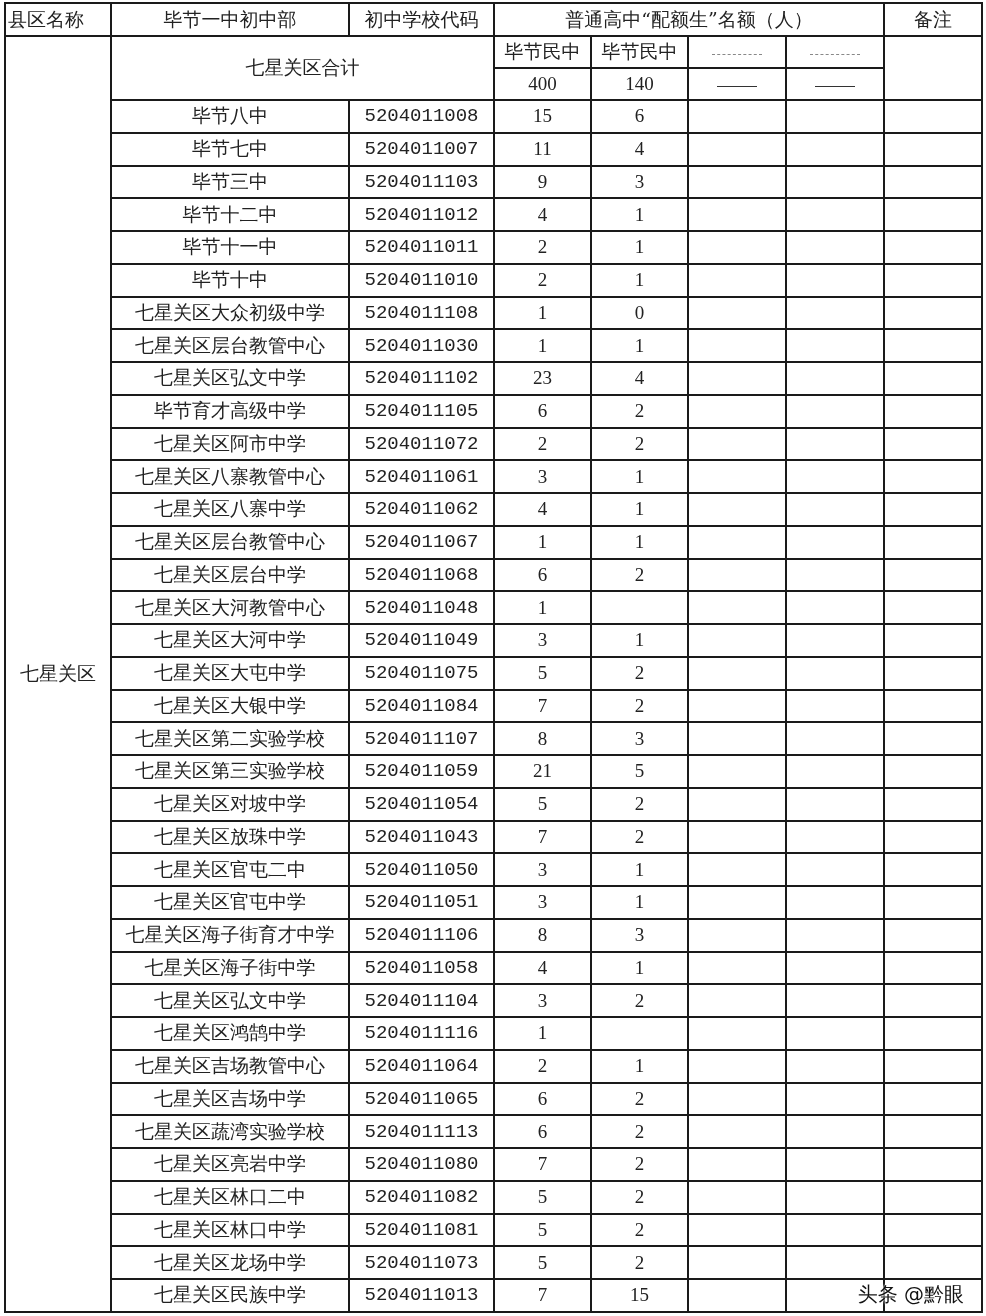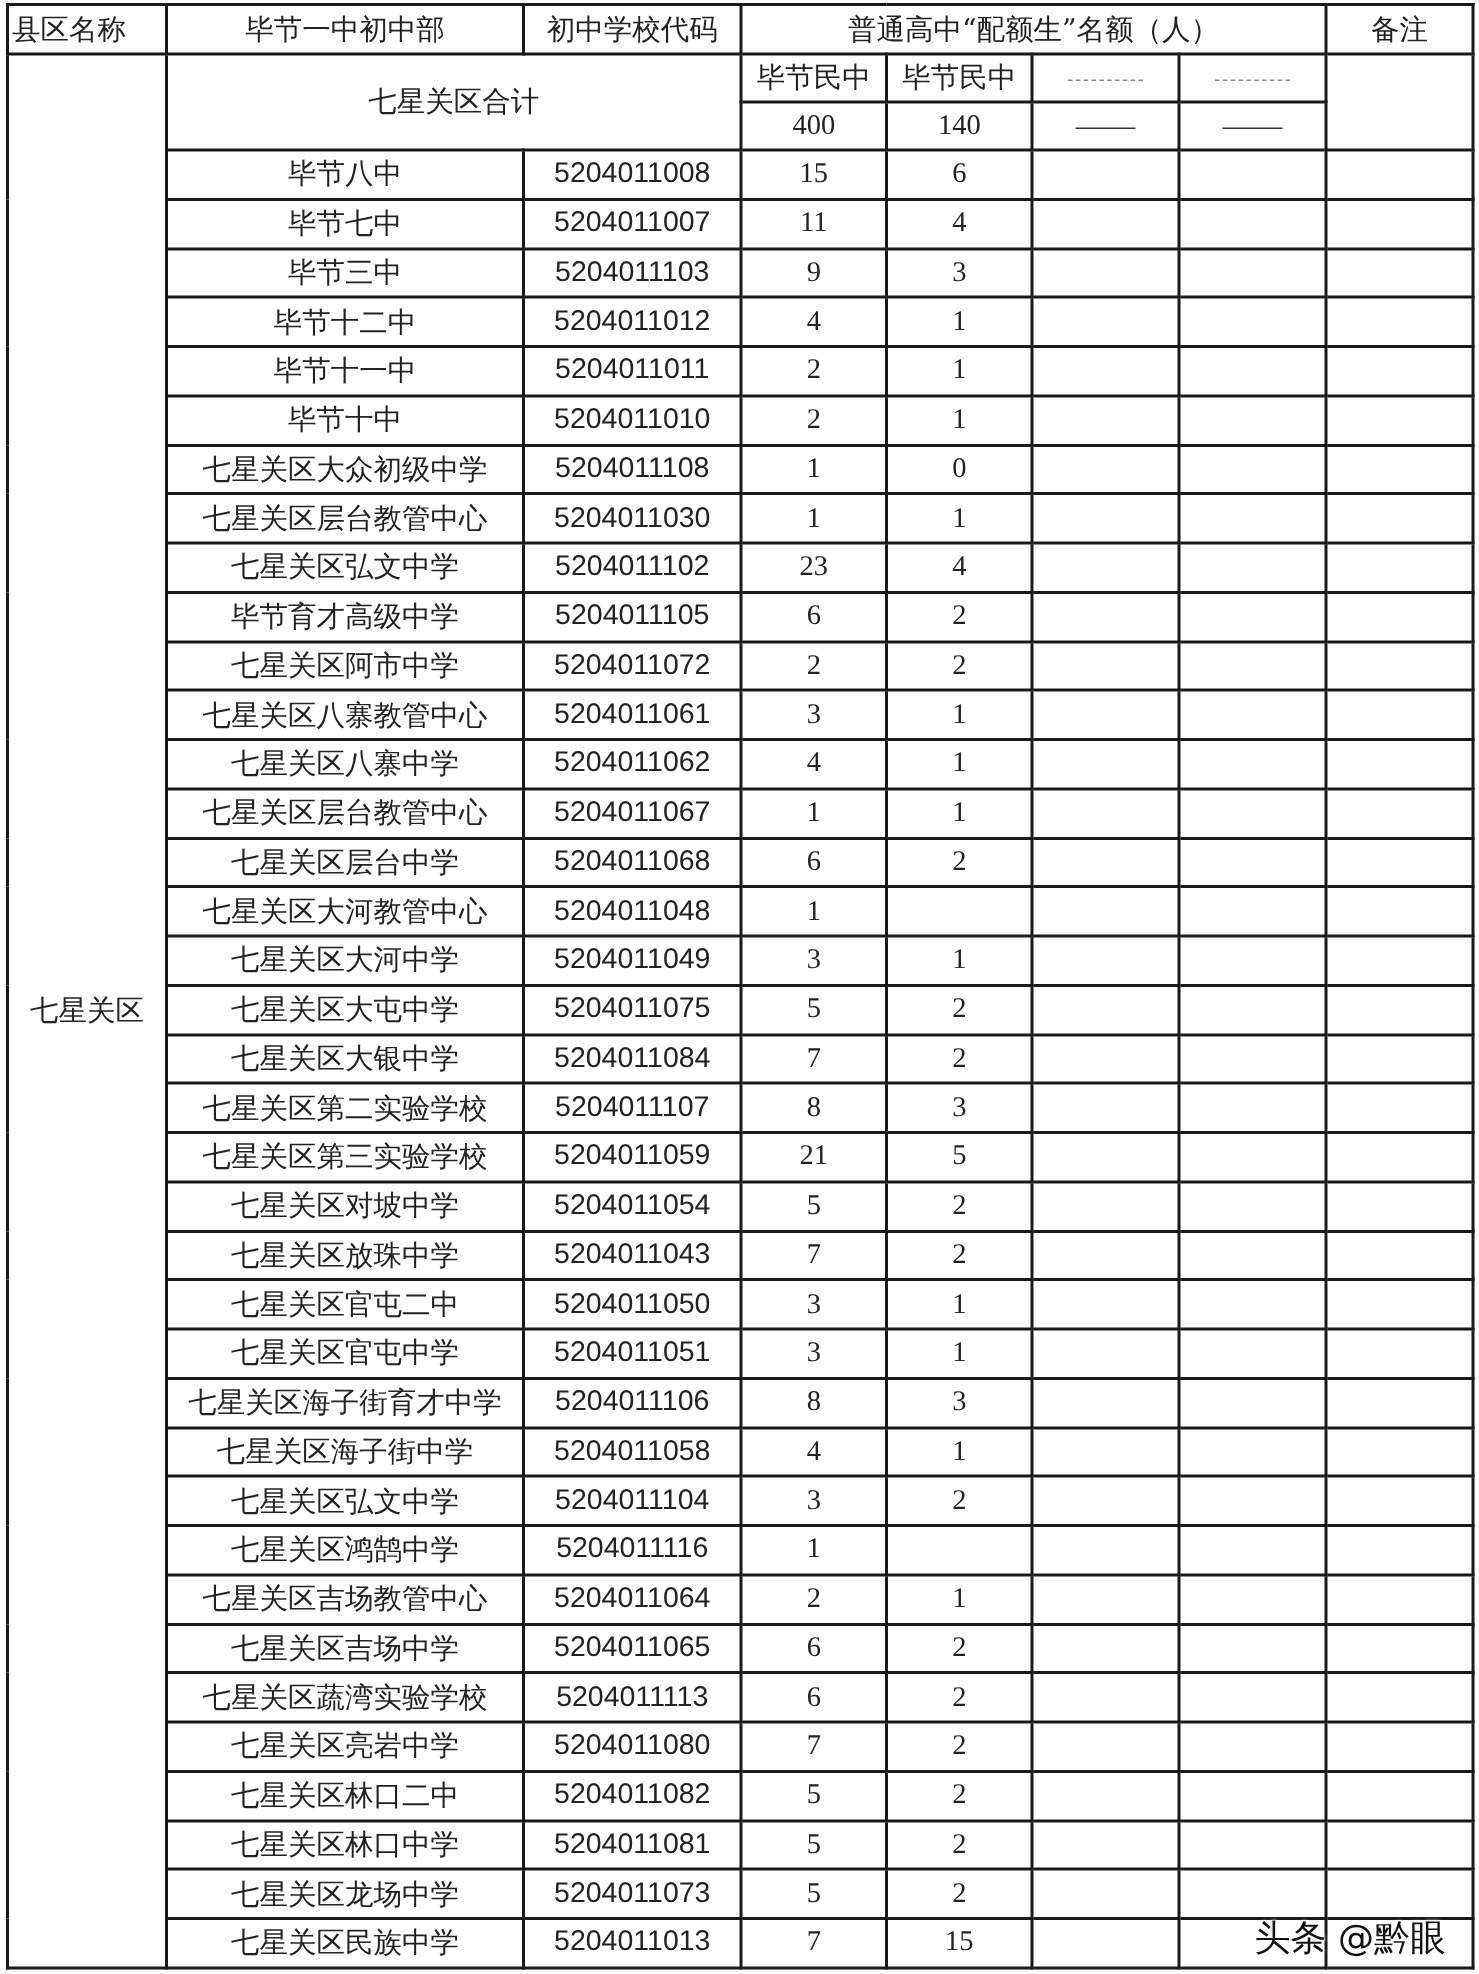--- a/index.html
+++ b/index.html
@@ -6,26 +6,26 @@
   body { width: 986px; height: 1316px; position: relative; overflow: hidden;
          font-family: "DejaVu Serif", "Liberation Serif", serif; color: #222; }
   table.quota { position: absolute; left: 4px; top: 2px; border-collapse: collapse;
                 table-layout: fixed; width: 977px; }
   table.quota td { border: 2px solid #1a1a1a; text-align: center; vertical-align: middle;
                    padding: 0; font-size: 19px; white-space: nowrap; overflow: hidden; }
   .hdr td { height: 31px; }
   .sub td { height: 30px; }
   .drow td { height: 30.75px; }
   .cname { font-size: 19px; letter-spacing: 0px; }
-  .code  { font-family: Liberation Sans, sans-serif; font-size: 19px; }
+  .code  { font-family: Liberation Mono, monospace; font-size: 19px; }
   .num   { font-family: "Liberation Serif", serif; font-size: 19px; }
   .dash-dotted { display: inline-block; width: 50px; border-top: 1px dashed #888; vertical-align: middle; }
   .dash-solid  { display: inline-block; width: 40px; border-top: 1px solid #333; vertical-align: middle; }
   .watermark { position: absolute; right: 22px; bottom: 8px; font-family: "DejaVu Sans", sans-serif;
-               font-size: 24px; color: #111; text-shadow: 0 0 2px #fff, 0 0 3px #fff; }
+               font-size: 20px; color: #111; text-shadow: 0 0 2px #fff, 0 0 3px #fff; }
 </style>
 </head>
 <body>
 
 <table class="quota">
   <colgroup>
     <col style="width:106px">
     <col style="width:238px">
     <col style="width:145px">
     <col style="width:97px">

